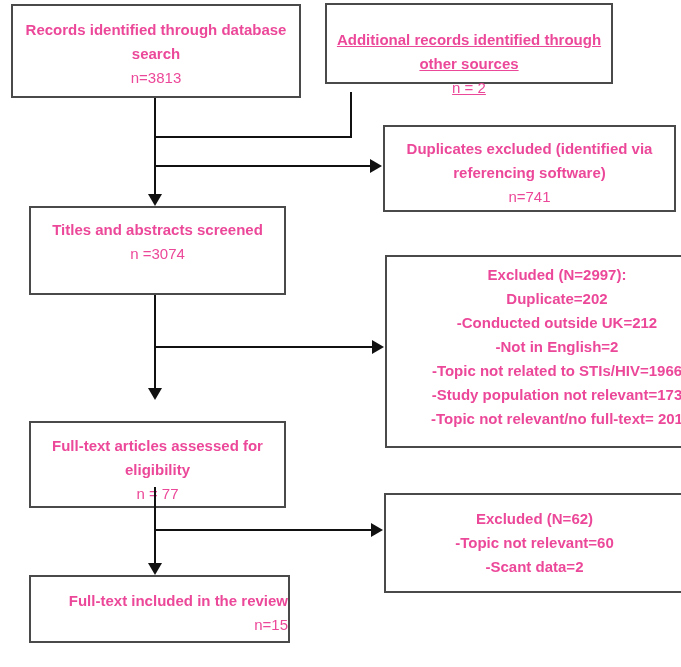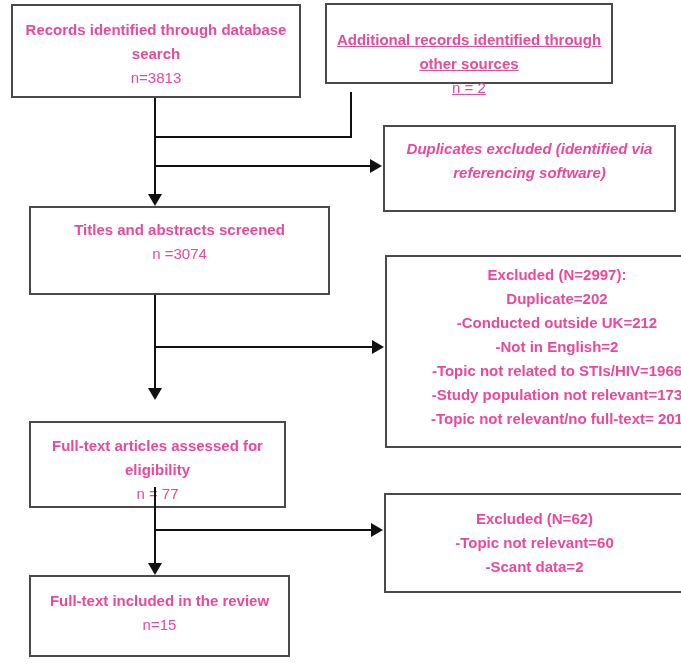--- a/index.html
+++ b/index.html
@@ -26,26 +26,26 @@
     font-size: 15px;
     line-height: 24px;
   }
   .box .title { font-weight: bold; }
   .box .count { font-weight: normal; }
   .box .item  { font-weight: bold; white-space: nowrap; }
 
   
   .b-records   { left: 3px;   top: 4px;   width: 290px; height: 94px;  padding-top: 12px; }
   .b-other     { left: 317px; top: 3px;   width: 288px; height: 81px;  padding-top: 23px; text-decoration: underline; }
-  .b-dup       { left: 375px; top: 125px; width: 293px; height: 87px;  padding-top: 10px; font-style: italic; }
-  .b-titles    { left: 21px;  top: 206px; width: 301px; height: 89px;  padding-top: 10px; }
+  .b-dup       { left: 375px; top: 125px; width: 293px; height: 87px;  padding-top: 10px; }
+  .b-titles    { left: 21px;  top: 206px; width: 257px; height: 89px;  padding-top: 10px; }
   .b-excl1     { left: 377px; top: 255px; width: 344px; height: 193px; padding-top: 6px; }
   .b-fulltext  { left: 21px;  top: 421px; width: 257px; height: 87px;  padding-top: 11px; }
   .b-excl2     { left: 376px; top: 493px; width: 301px; height: 100px; padding-top: 12px; }
-  .b-included  { left: 21px;  top: 575px; width: 261px; height: 82px;  padding-top: 12px; }
+  .b-included  { left: 21px;  top: 575px; width: 261px; height: 68px;  padding-top: 12px; text-align: right; }
 
   
   .line {
     position: absolute;
     background: #111111;
   }
   .v { width: 2px; }
   .h { height: 2px; }
 
   .arrow-down {
@@ -73,20 +73,21 @@
     <div class="count">n=3813</div>
   </div>
 
   <div class="box b-other">
     <div class="title">Additional records identified through other sources</div>
     <div class="count">n = 2</div>
   </div>
 
   <div class="box b-dup">
     <div class="title">Duplicates excluded (identified via referencing software)</div>
+    <div class="count">n=741</div>
   </div>
 
   <div class="box b-titles">
     <div class="title">Titles and abstracts screened</div>
     <div class="count">n =3074</div>
   </div>
 
   <div class="box b-excl1">
     <div class="title">Excluded (N=2997):</div>
     <div class="item">Duplicate=202</div>

